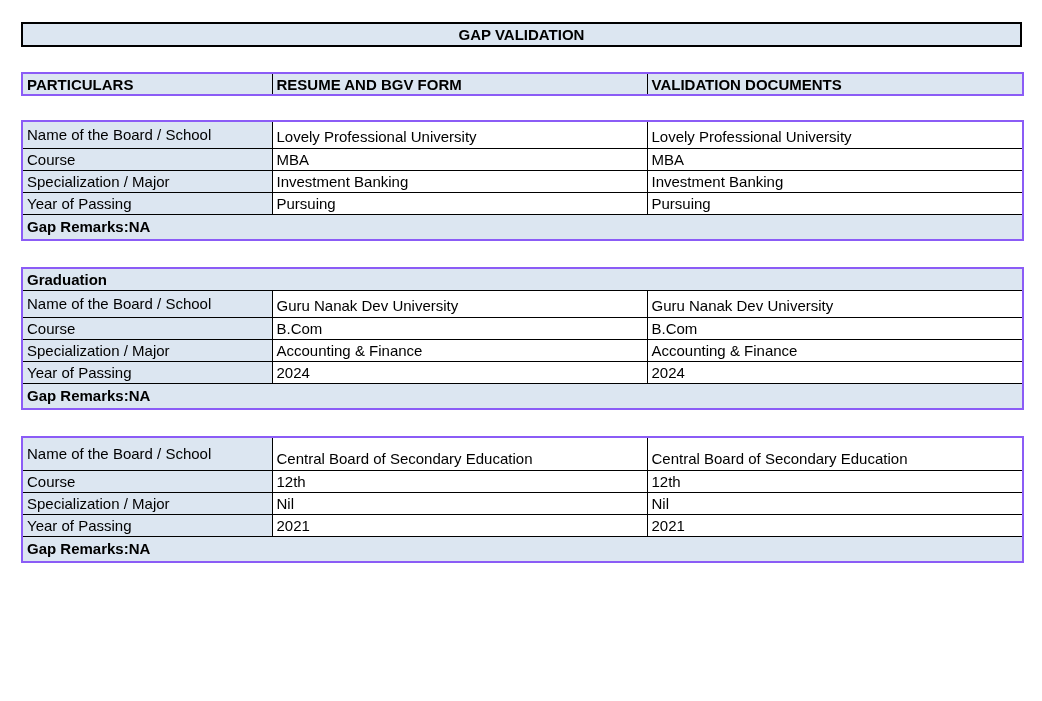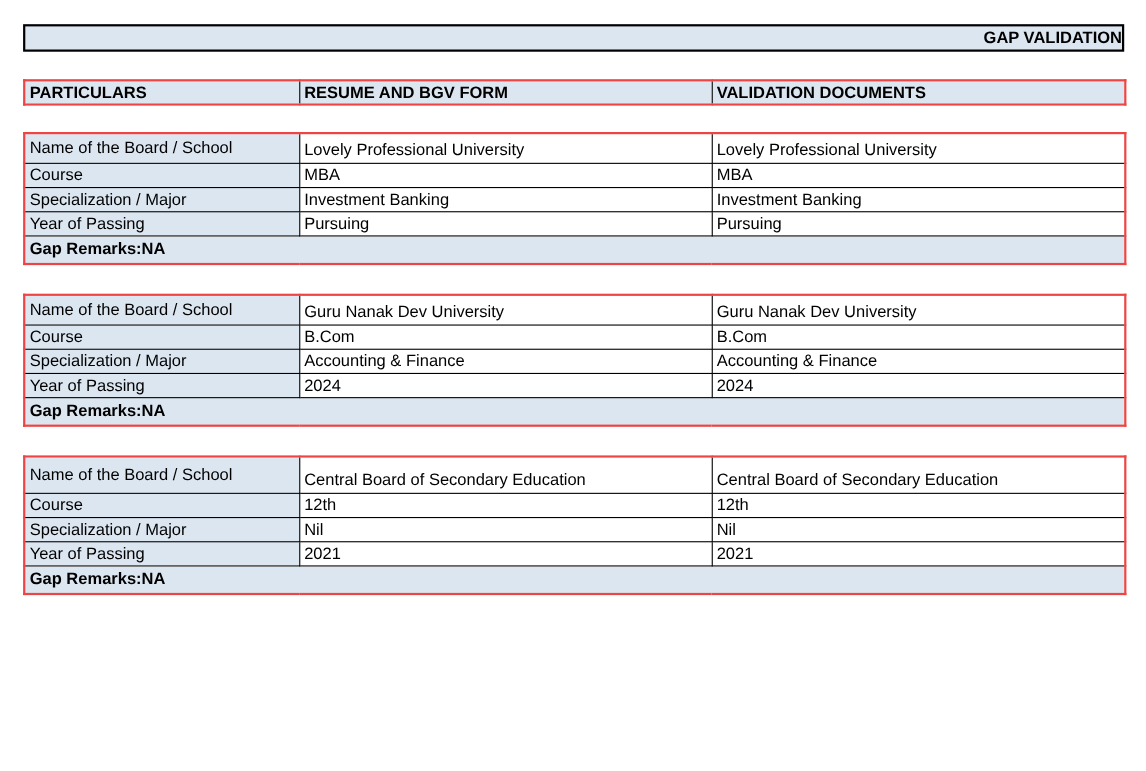--- a/index.html
+++ b/index.html
@@ -18,29 +18,29 @@
     width: 1042px;
     padding: 22px 20px 0 21px;
   }
   .title-box {
     box-sizing: border-box;
     width: 1001px;
     height: 25px;
     background: #dce6f1;
     border: 2px solid #000000;
     font-weight: bold;
-    text-align: right;
+    text-align: center;
     line-height: 21px;
     margin-bottom: 25px;
   }
   table.grid {
     border-collapse: collapse;
     table-layout: fixed;
     width: 1001px;
-    border: 2px solid #ef4444;
+    border: 2px solid #8b5cf6;
   }
   table.grid td {
     border: 1px solid #000000;
     padding: 0 4px;
     overflow: hidden;
     white-space: nowrap;
     vertical-align: middle;
   }
   col.c1 { width: 250px; }
   col.c2 { width: 375px; }
@@ -116,20 +116,23 @@
     </tbody>
   </table>
 
   <table class="grid mb-sec">
     <colgroup>
         <col class="c1">
         <col class="c2">
         <col class="c3">
       </colgroup>
     <tbody>
+      <tr class="hd">
+        <td colspan="3" class="fill bold">Graduation</td>
+      </tr>
       <tr class="board">
         <td class="fill">Name of the Board / School</td>
         <td class="value">Guru Nanak Dev University</td>
         <td class="value">Guru Nanak Dev University</td>
       </tr>
       <tr class="rh">
         <td class="fill">Course</td>
         <td class="value">B.Com</td>
         <td class="value">B.Com</td>
       </tr>

